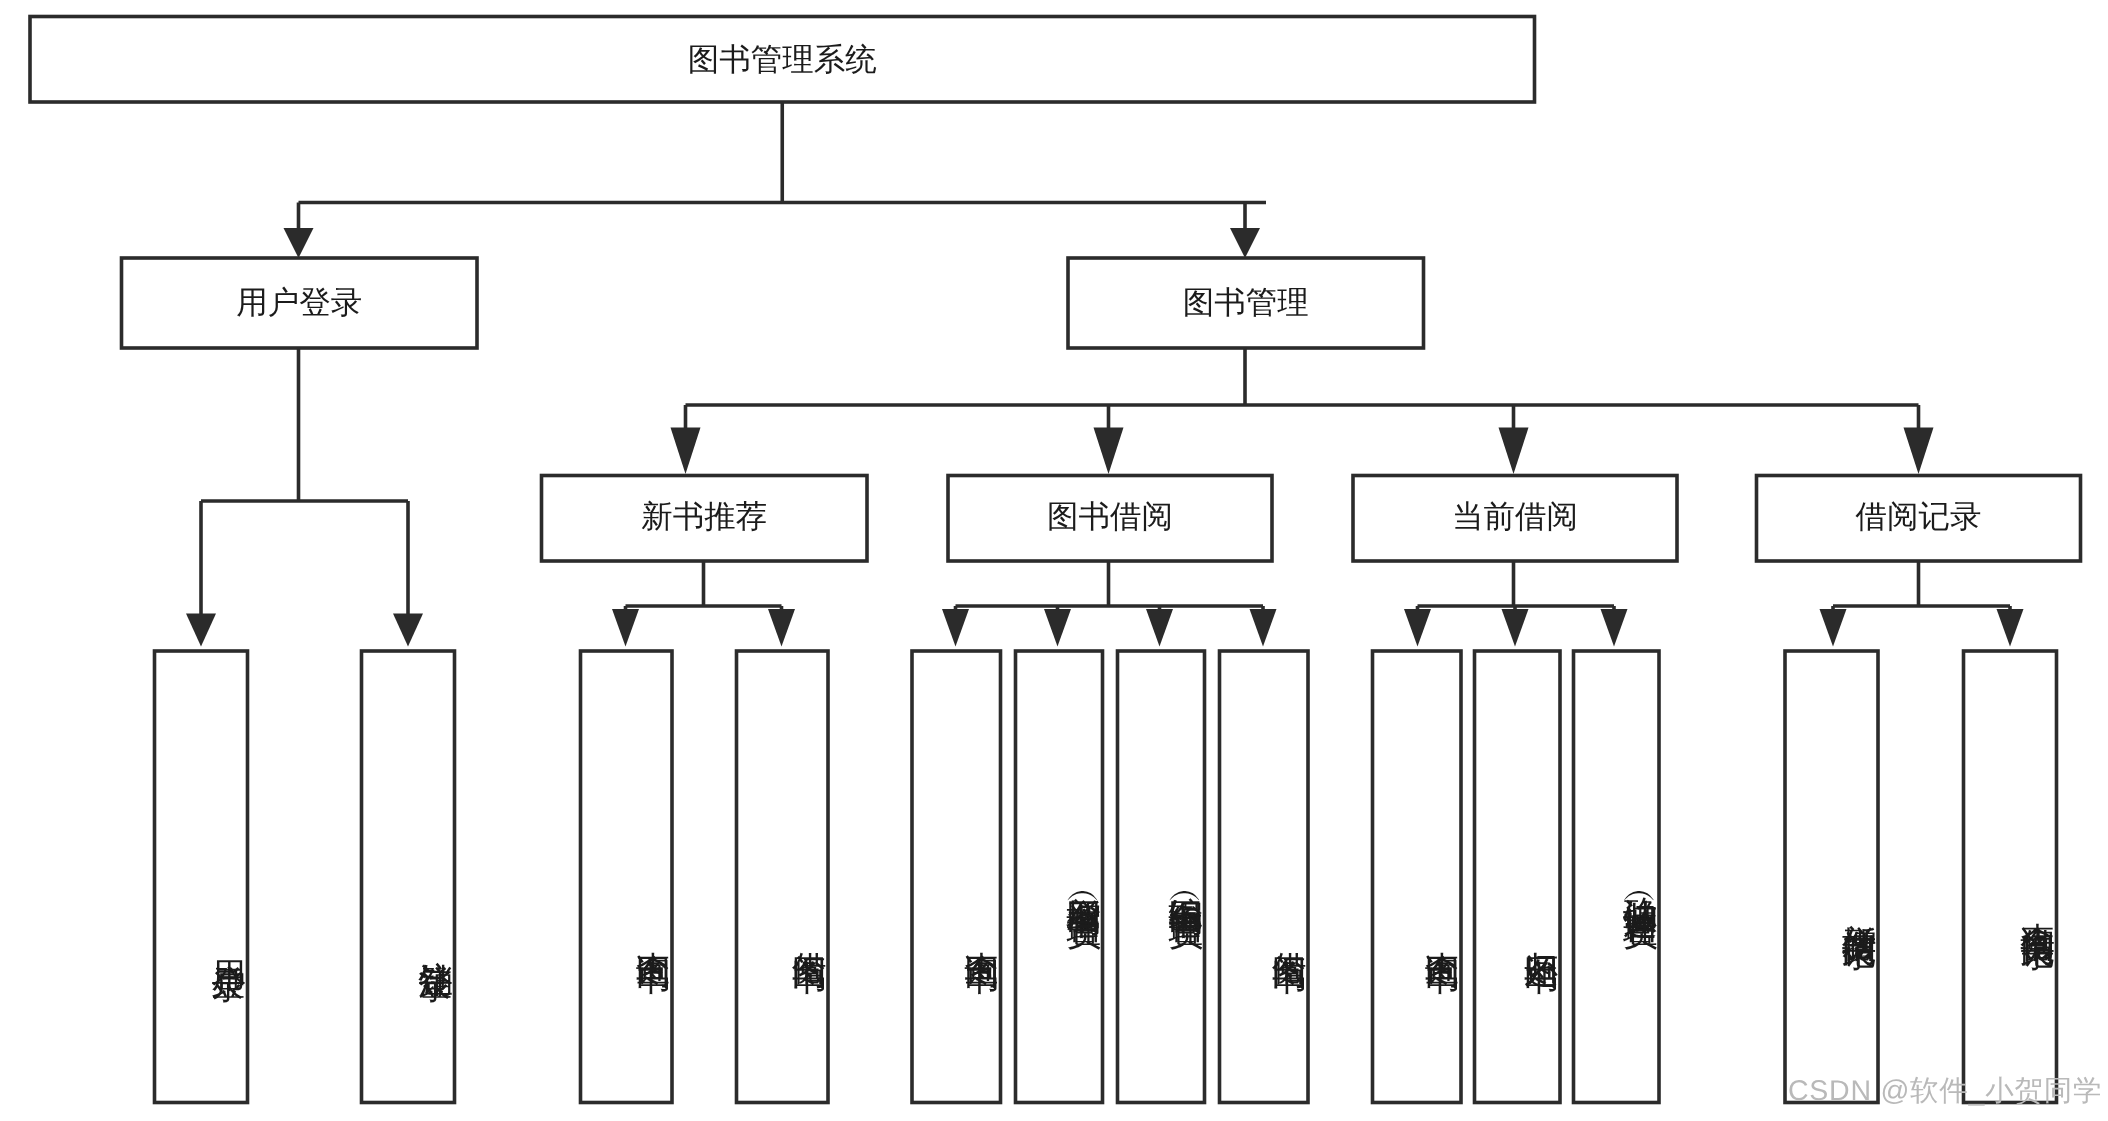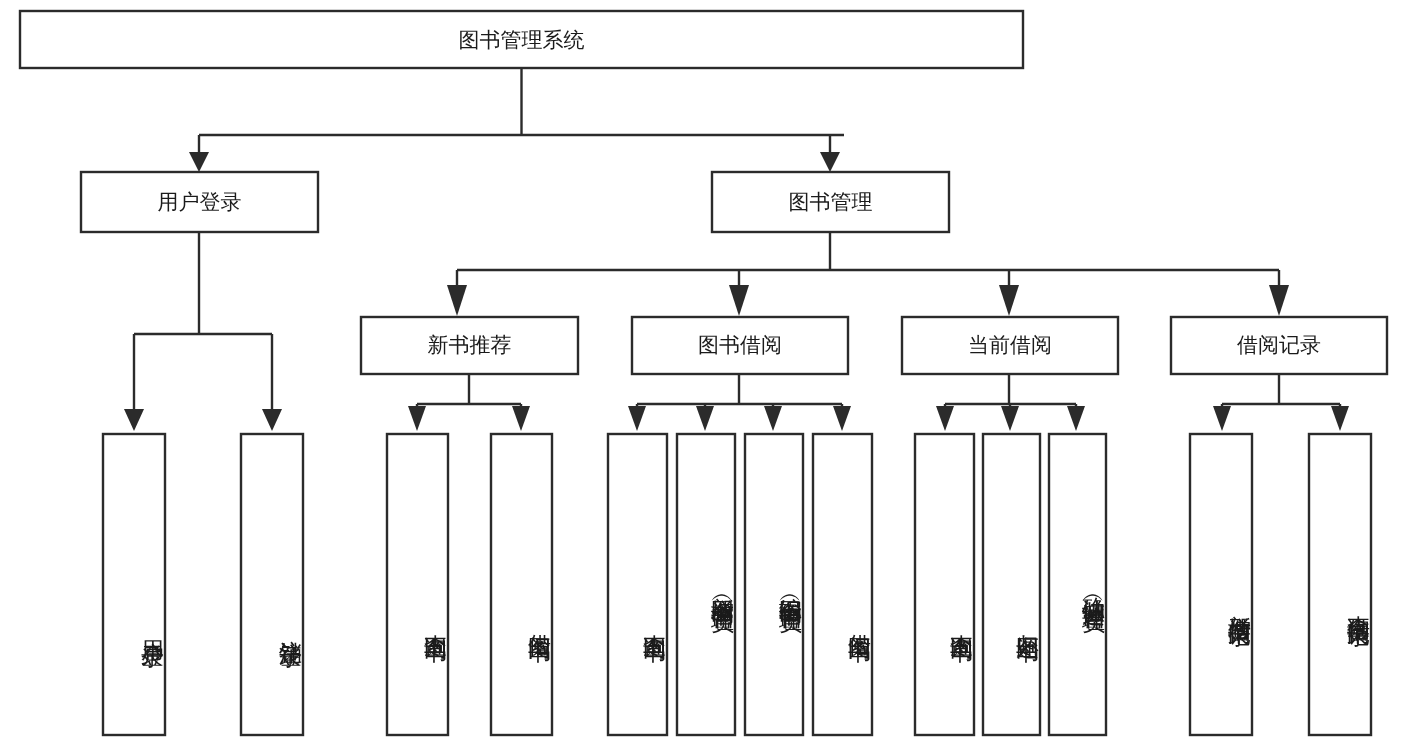--- a/index.html
+++ b/index.html
@@ -209,14 +209,15 @@
   <div class="node-label-v" style="left:745px; top:443px; width:58px; height:290px;">编辑图书（管理员）</div>
   <div class="node-label-v" style="left:813px; top:505px; width:59px; height:230px;">借阅图书</div>
 
   <div class="node-label-v" style="left:915px; top:505px; width:59px; height:230px;">查询图书</div>
   <div class="node-label-v" style="left:983px; top:505px; width:57px; height:230px;">归还图书</div>
   <div class="node-label-v" style="left:1049px; top:443px; width:57px; height:290px;">确认归还（管理员）</div>
 
   <div class="node-label-v" style="left:1190px; top:470px; width:62px; height:265px;">新增借阅记录</div>
   <div class="node-label-v" style="left:1309px; top:470px; width:62px; height:265px;">查询借阅记录</div>
 
+  <div class="watermark" style="left:1192px; top:714px;">CSDN @软件_小贺同学</div>
 
 </div>
 
 </body></html>

